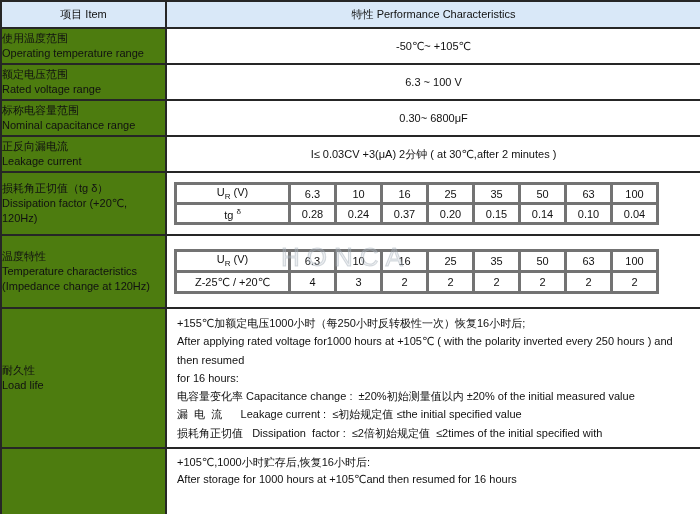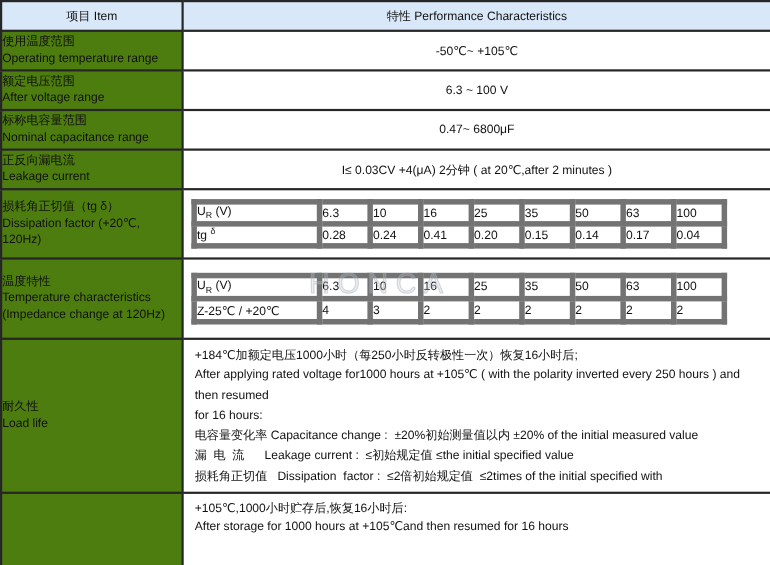--- a/index.html
+++ b/index.html
@@ -30,22 +30,22 @@
   .cell-text div { white-space: pre-wrap; }
   .lines-load div  { line-height: 18.3px; }
   .lines-shelf div { line-height: 16.5px; }
 
   table.mini {
     border-collapse: collapse; table-layout: fixed;
     margin-left: 7px;
     border: 2px solid #2a2a2a;
   }
   table.mini td {
-    border: 5px solid #737373;
-    text-align: left; font-size: 11px;
+    border: 3px solid #737373;
+    text-align: center; font-size: 11px;
     padding: 0;
     margin-top: 24px;
   }
   .mini-diss td  { height: 20px; }
   .mini-temp td  { height: 21px; }
   sub { font-size: 8px; }
   sup { font-size: 8px; }
 
   .watermark {
     position: absolute; left: 281px; top: 242px;
@@ -75,40 +75,40 @@
         <td class="cell-label">
           <div>使用温度范围</div>
           <div>Operating temperature range</div>
         </td>
         <td class="cell-value">-50℃~ +105℃</td>
       </tr>
 
       <tr style="height:29px">
         <td class="cell-label">
           <div>额定电压范围</div>
-          <div>After voltage range</div>
+          <div>Rated voltage range</div>
         </td>
         <td class="cell-value">6.3 ~ 100 V</td>
       </tr>
 
       <tr style="height:31px">
         <td class="cell-label">
           <div>标称电容量范围</div>
           <div>Nominal  capacitance range</div>
         </td>
-        <td class="cell-value">0.47~ 6800μF</td>
+        <td class="cell-value">0.30~ 6800μF</td>
       </tr>
 
 
       <tr style="height:34px">
         <td class="cell-label">
           <div>正反向漏电流</div>
           <div>Leakage current</div>
         </td>
-        <td class="cell-value">I≤ 0.03CV +4(μA) 2分钟 ( at 20℃,after 2 minutes )</td>
+        <td class="cell-value">I≤ 0.03CV +3(μA) 2分钟 ( at 30℃,after 2 minutes )</td>
       </tr>
 
       <tr style="height:63px">
         <td class="cell-label">
           <div>损耗角正切值（tg δ）</div>
           <div>Dissipation factor  (+20℃, 120Hz)</div>
         </td>
         <td>
           <table class="mini mini-diss">
             <colgroup>
@@ -131,25 +131,25 @@
                 <td>25</td>
                 <td>35</td>
                 <td>50</td>
                 <td>63</td>
                 <td>100</td>
               </tr>
               <tr>
                 <td><span>tg</span> <sup>δ</sup></td>
                 <td>0.28</td>
                 <td>0.24</td>
-                <td>0.41</td>
+                <td>0.37</td>
                 <td>0.20</td>
                 <td>0.15</td>
                 <td>0.14</td>
-                <td>0.17</td>
+                <td>0.10</td>
                 <td>0.04</td>
               </tr>
             </tbody>
           </table>
         </td>
       </tr>
 
       <tr style="height:73px">
         <td class="cell-label">
           <div>温度特性</div>
@@ -196,21 +196,21 @@
           </table>
         </td>
       </tr>
 
       <tr style="height:110px">
         <td class="cell-label">
           <div>耐久性</div>
           <div>Load life</div>
         </td>
         <td class="cell-text lines-load">
-          <div>+184℃加额定电压1000小时（每250小时反转极性一次）恢复16小时后;</div>
+          <div>+155℃加额定电压1000小时（每250小时反转极性一次）恢复16小时后;</div>
           <div>After applying rated voltage for1000 hours at +105℃ ( with the polarity inverted every 250 hours ) and then resumed</div>
           <div>for 16 hours:</div>
           <div>电容量变化率 Capacitance change :  ±20%初始测量值以内 ±20% of the initial measured value</div>
           <div>漏  电  流      Leakage current :  ≤初始规定值 ≤the initial specified value</div>
           <div>损耗角正切值   Dissipation  factor :  ≤2倍初始规定值  ≤2times of the initial specified with</div>
         </td>
       </tr>
 
       <tr style="height:84px">
         <td class="cell-label">

